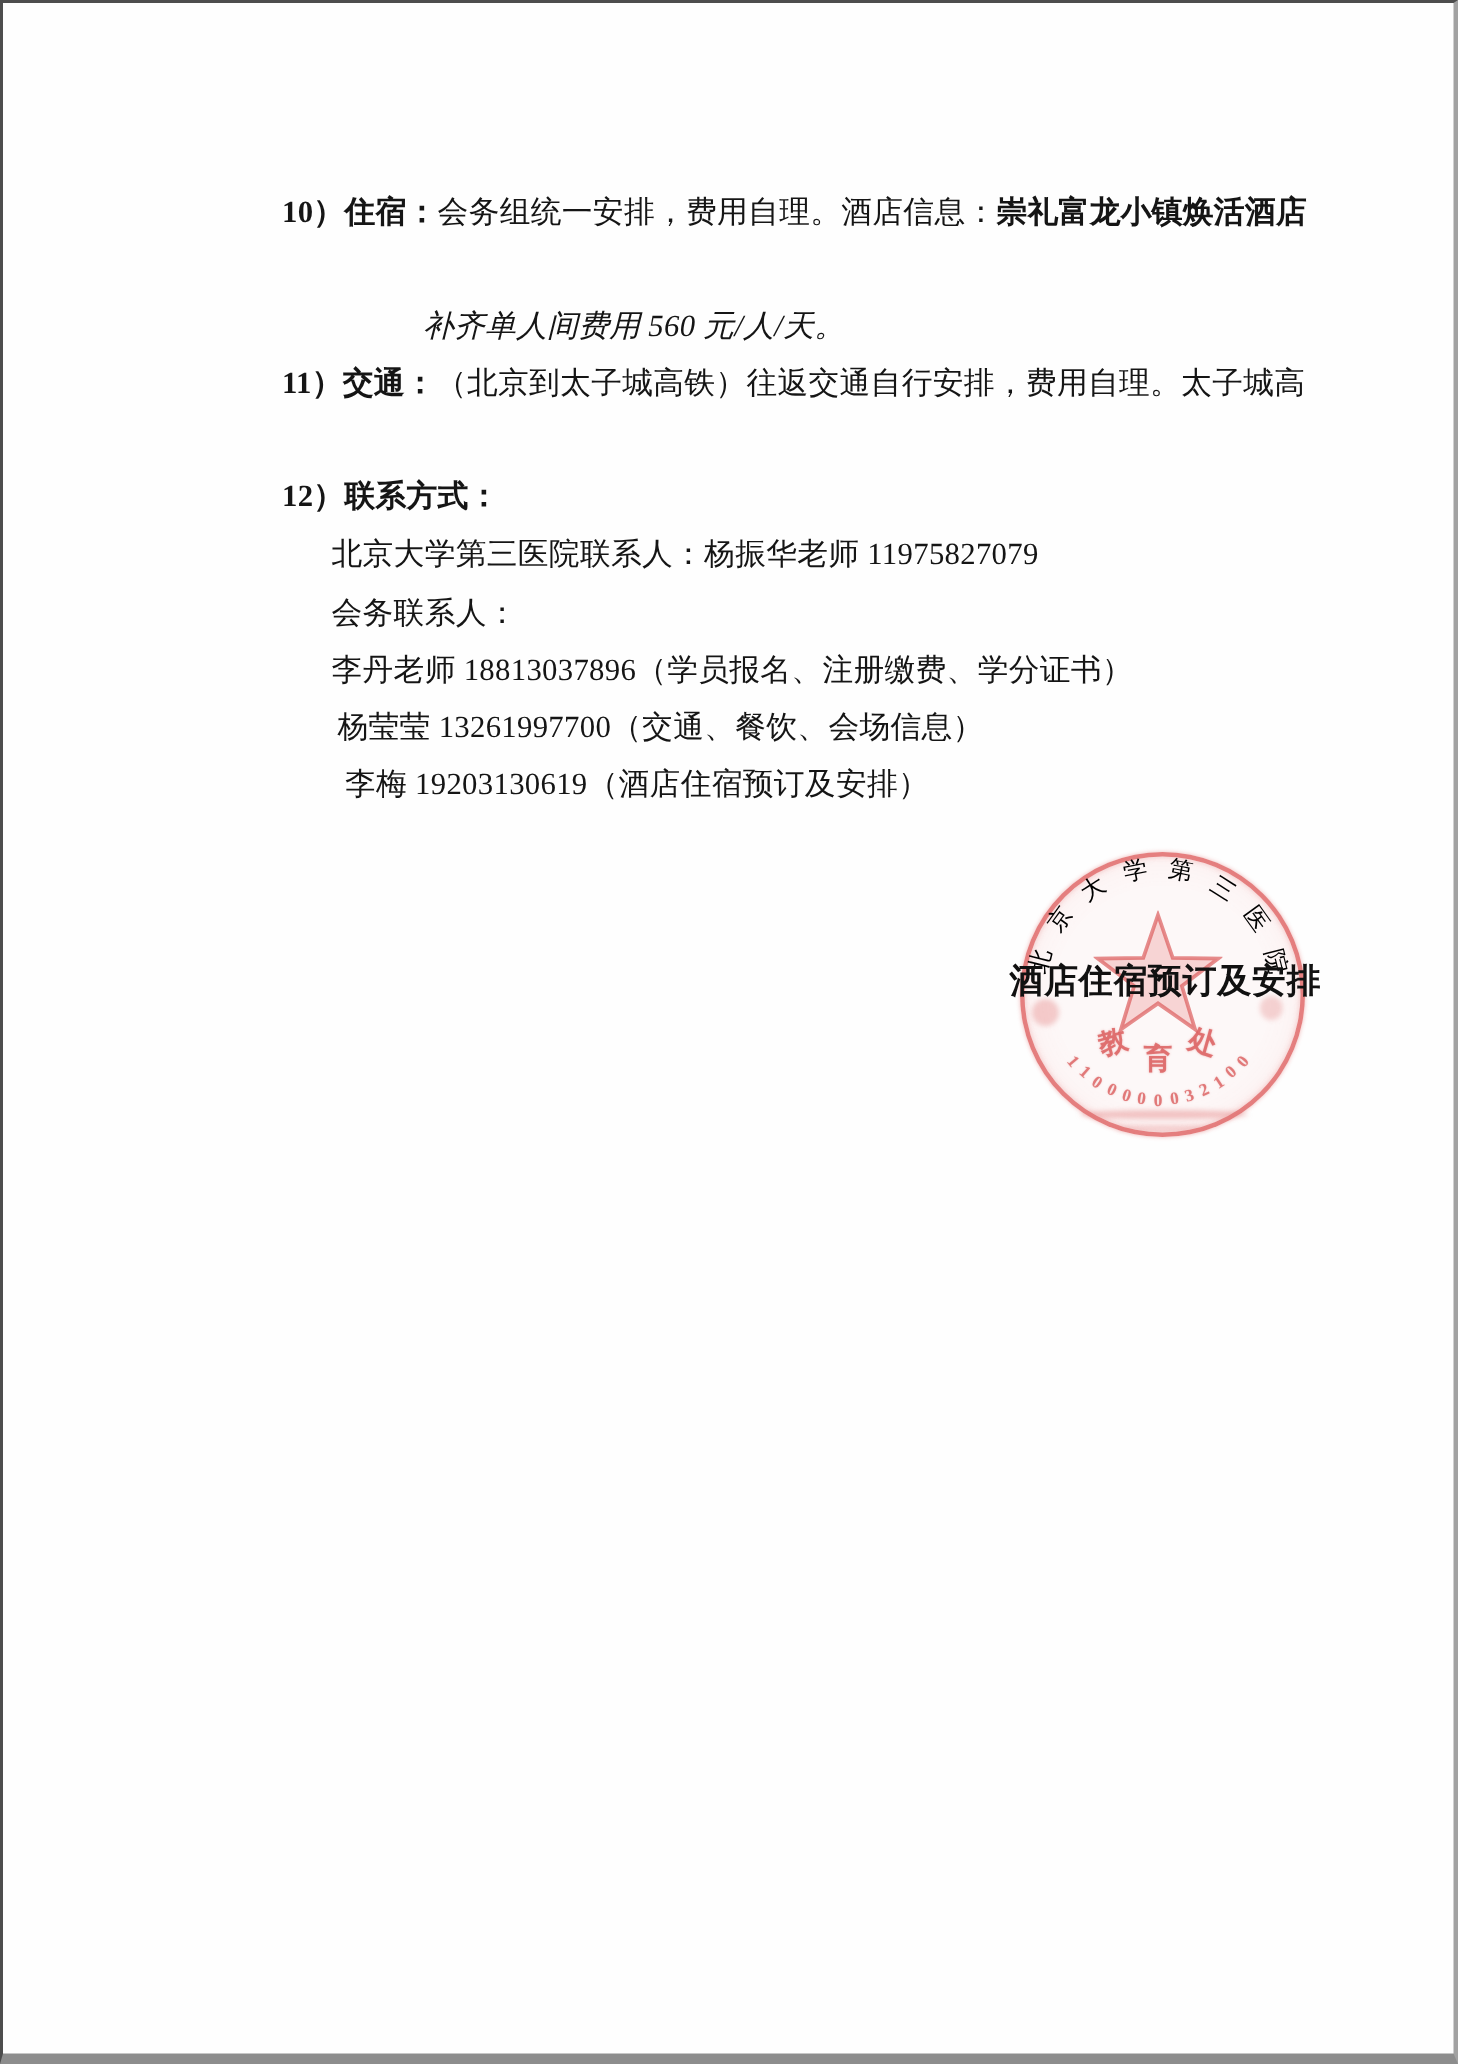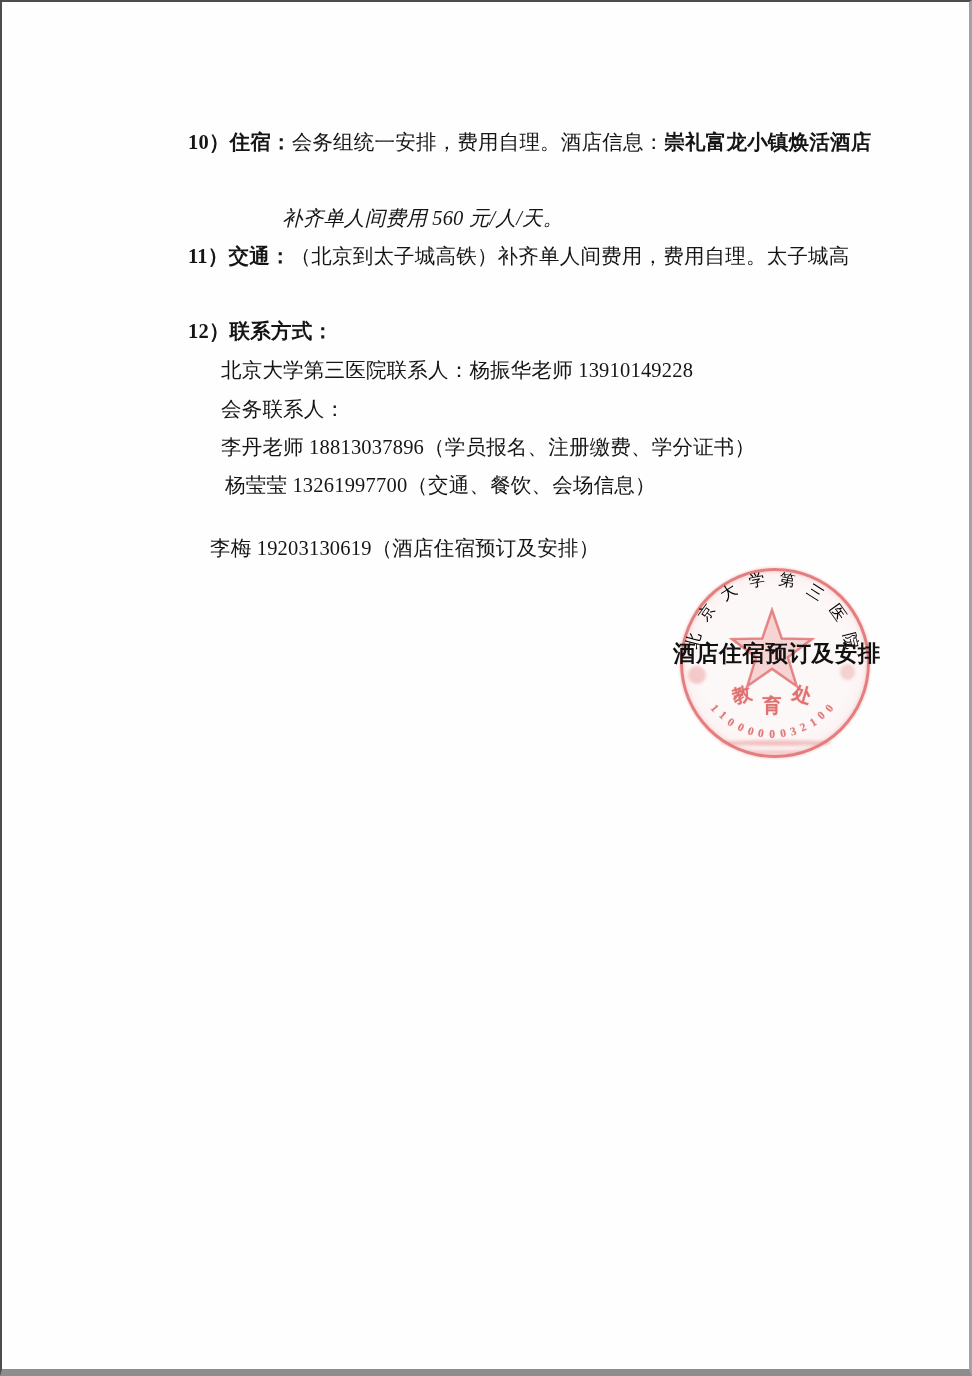--- a/index.html
+++ b/index.html
@@ -18,21 +18,21 @@
   .l1 {left:186px;top:128px;}
   .l2 {left:280px;top:166px;}
   .l3 {left:280px;top:204px;font-style:italic;}
   .l4 {left:186px;top:242px;}
   .l5 {left:287px;top:280px;}
   .l6 {left:186px;top:317px;}
   .l7 {left:219px;top:356px;}
   .l8 {left:219px;top:395px;font-family:Liberation Serif, serif;}
   .l9 {left:219px;top:433px;}
   .l10{left:223px;top:471px;}
-  .l11{left:208px;top:509px;margin-top:25px;}
+  .l11{left:228px;top:509px;}
   .sig-org {position:absolute;left:671px;top:636px;font-size:22.5px;font-weight:bold;
             color:#111;letter-spacing:0.6px;white-space:nowrap;z-index:3;}
   .sig-date{position:absolute;left:680px;top:686px;font-size:22px;font-weight:bold;
             color:#111;letter-spacing:1px;white-space:nowrap;z-index:3;}
   
   .seal{position:absolute;left:670px;top:558px;width:200px;height:200px;z-index:1;}
   .seal-ring{position:absolute;left:8px;top:8px;width:184px;height:184px;border-radius:50%;
              border:3px solid rgba(223,97,97,0.8);
              box-shadow:0 0 3px rgba(223,97,97,0.45), inset 0 0 4px rgba(223,97,97,0.35);
              background:radial-gradient(circle, rgba(246,196,196,0.10) 55%, rgba(241,160,160,0.16) 84%, rgba(241,160,160,0.0) 94%);}
@@ -48,25 +48,25 @@
   .sm4{left:168px;top:104px;width:15px;height:16px;background:rgba(225,118,118,0.3);}
 </style>
 </head>
 <body>
 
 <div class="page">
 
   <div class="line l1"><span class="b">10）</span><span class="b">住宿：</span><span>会务组统一安排，费用自理。酒店信息：</span><span class="b">崇礼富龙小镇焕活酒店</span></div>
   <div class="line l3"><span>补齐单人间费用 560 元/人/天。</span></div>
 
-  <div class="line l4"><span class="b">11）</span><span class="b">交通：</span><span>（北京到太子城高铁）补齐单人间费用，费用自理。太子城高</span></div>
+  <div class="line l4"><span class="b">11）</span><span class="b">交通：</span><span>（北京到太子城高铁）往返交通自行安排，费用自理。太子城高</span></div>
 
   <div class="line l6"><span class="b">12）</span><span class="b">联系方式：</span></div>
 
-  <div class="line l7">北京大学第三医院联系人：杨振华老师  13910149228</div>
+  <div class="line l7">北京大学第三医院联系人：杨振华老师  11975827079</div>
   <div class="line l8">会务联系人：</div>
   <div class="line l9">李丹老师 18813037896（学员报名、注册缴费、学分证书）</div>
   <div class="line l10">杨莹莹  13261997700（交通、餐饮、会场信息）</div>
   <div class="line l11">李梅  19203130619（酒店住宿预订及安排）</div>
 
   <div class="sig-org">酒店住宿预订及安排</div>
 
   <div class="seal">
     <div class="seal-ring"></div>
     <svg class="seal-star" width="86" height="86" viewBox="0 0 86 86">

